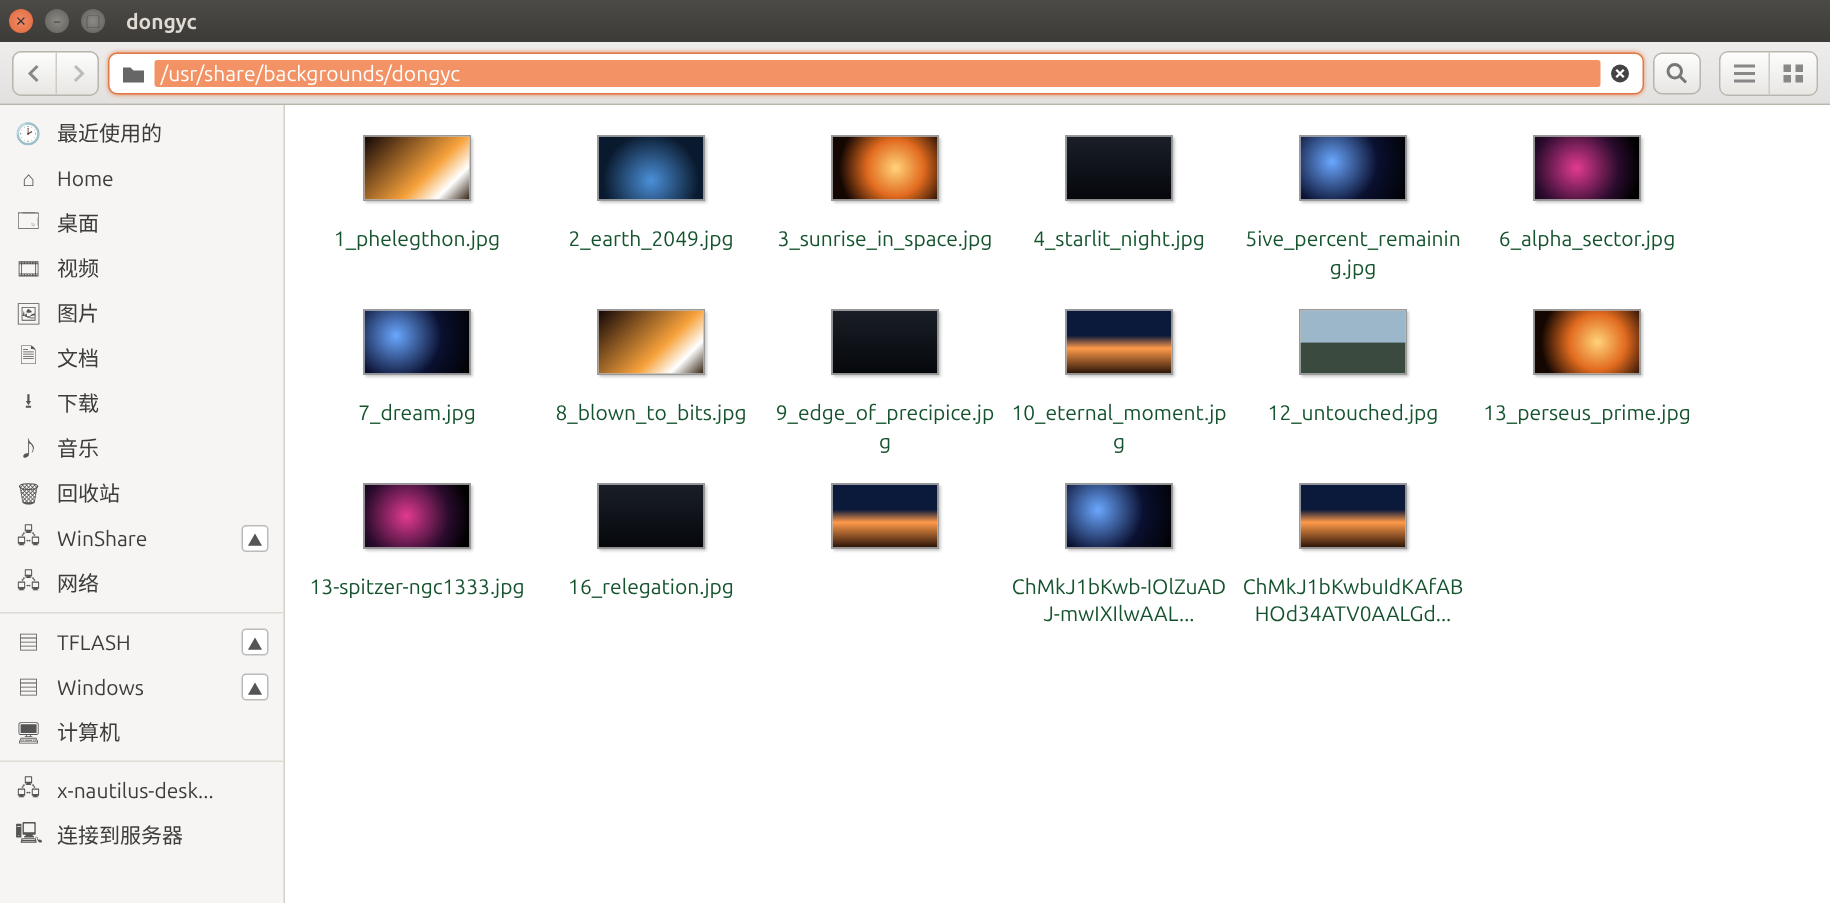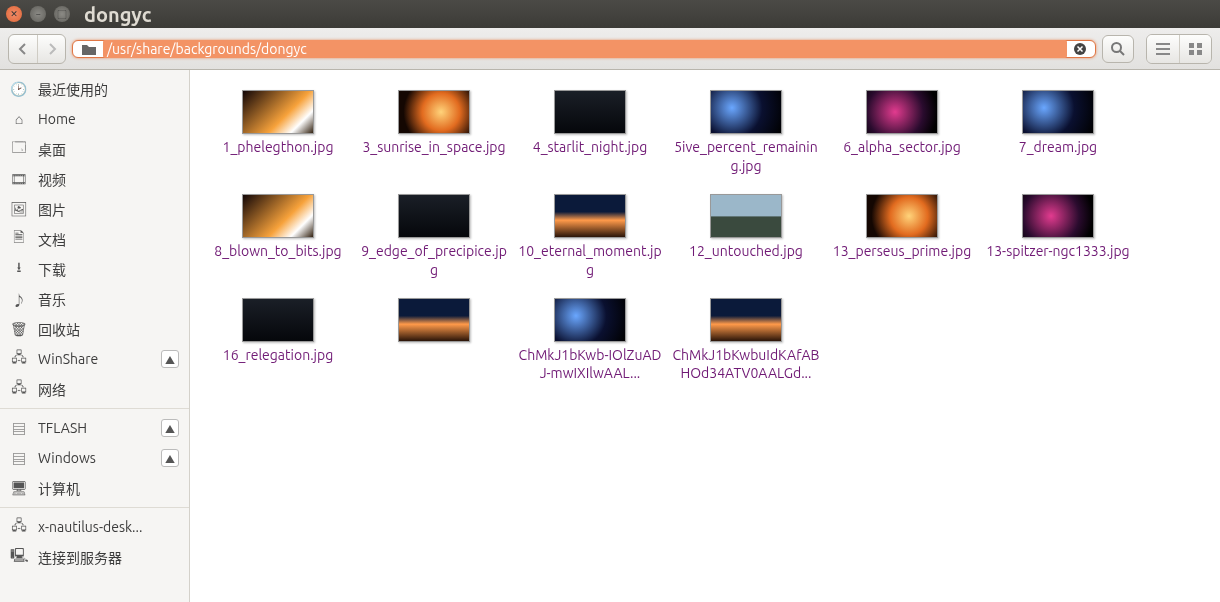--- a/index.html
+++ b/index.html
@@ -20,40 +20,40 @@
   padding: 0 6px;
   gap: 8px;
 }
 .win-btn {
   width: 16px; height: 16px; border-radius: 50%;
   display:inline-flex;align-items:center;justify-content:center;
   font-size:9px;color:#333;
 }
 .win-close { background: radial-gradient(#f28c6a,#e06737); }
 .win-min, .win-max { background: radial-gradient(#8b8a85,#5f5e59); }
-.titlebar-title { color:#dfdbd2; font-weight:bold; font-size:20px; margin-left:6px;}
+.titlebar-title { color:#dfdbd2; font-weight:bold; font-size:14px; margin-left:6px;}
 .toolbar {
   height: 42px;
   background: linear-gradient(#eeedec,#e2e1df);
   border-bottom:1px solid #b8b5ad;
   display:flex; align-items:center; padding:0 8px; gap:6px;
 }
 .nav-group{
   display:flex; border:1px solid #b8b5ad; border-radius:6px; overflow:hidden;
   background:linear-gradient(#fdfdfc,#e7e6e3);
 }
 .nav-btn{
   width:28px;height:28px;display:flex;align-items:center;justify-content:center;
   color:#8a8a8a;
 }
 .nav-btn + .nav-btn{border-left:1px solid #cfccc4;}
 .pathbar{
   flex:1; display:flex;align-items:center;
   border:1px solid #e07746; border-radius:6px; background:#fff;
-  height:18px; padding:0 8px; gap:6px;
+  height:28px; padding:0 8px; gap:6px;
   box-shadow:0 0 3px #e98e5e;
 }
 .pathbar .folder-ic{color:#555;}
 .pathbar .pathtext{
   flex:1; background:#f39365; color:#fff; padding:1px 4px; border-radius:2px;
   font-size:14px; white-space:nowrap;
 }
 .pathbar .clear{color:#555;}
 .right-tools{display:flex;gap:12px;align-items:center;}
 .tool-btn{
@@ -97,21 +97,21 @@
 .thumb.earth{background:radial-gradient(circle at 50% 70%,#4b90d9,#0a1a2e 70%);}
 .thumb.dark{background:linear-gradient(#1a1f27,#05070b);}
 .thumb.orange{background:radial-gradient(circle at 60% 50%,#ffd37a,#e26b1f 40%,#140702 80%);}
 .thumb.nebula{background:radial-gradient(circle at 40% 50%,#e23b8f,#2a0b2e 60%,#000 90%);}
 .thumb.dusk{background:linear-gradient(#0b1a3a 40%,#ff9a4a 60%,#2a1408);}
 .thumb.mtn{background:linear-gradient(#9bb7c9 50%,#3a4a3e 52%);}
 .thumb.lake{background:linear-gradient(#8fd0e8 45%,#1f8a8a 46%,#0c4a4a);}
 .thumb.green{background:linear-gradient(#7ec8b0 45%,#2a6a5a 46%,#0c3a2a);}
 .thumb.reflect{background:linear-gradient(#aeb9bf 48%,#2a2a2a 50%,#555);}
 .fname{
-  margin-top:4px;font-size:14px;line-height:1.35;color:#701a75;
+  margin-top:16px;font-size:14px;line-height:1.35;color:#14532d;
   max-width:150px;word-break:break-all;
 }
 svg{display:block;}
 </style>
 </head>
 <body>
 
 <div class="titlebar">
   <span class="win-btn win-close">✕</span>
   <span class="win-btn win-min">−</span>
@@ -244,20 +244,24 @@
       </div>
   </div>
 
   <div class="content">
     <div class="grid" id="grid">
         <div class="cell">
           <div class="thumb fire"></div>
           <div class="fname">1_phelegthon.jpg</div>
         </div>
         <div class="cell">
+          <div class="thumb earth"></div>
+          <div class="fname">2_earth_2049.jpg</div>
+        </div>
+        <div class="cell">
           <div class="thumb orange"></div>
           <div class="fname">3_sunrise_in_space.jpg</div>
         </div>
         <div class="cell">
           <div class="thumb dark"></div>
           <div class="fname">4_starlit_night.jpg</div>
         </div>
         <div class="cell">
           <div class="thumb space"></div>
           <div class="fname">5ive_percent_remaining.jpg</div>

